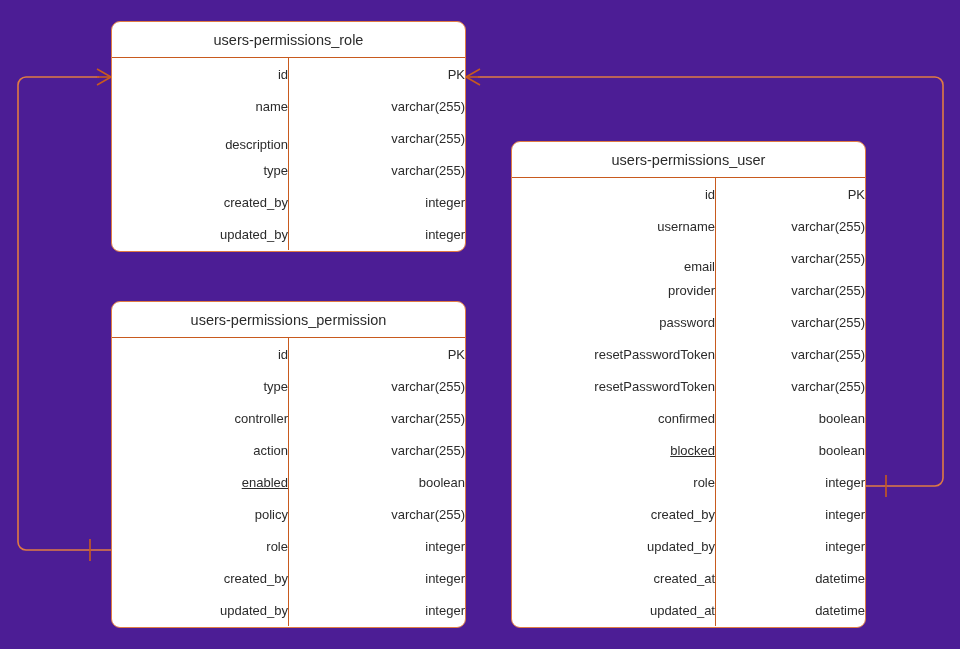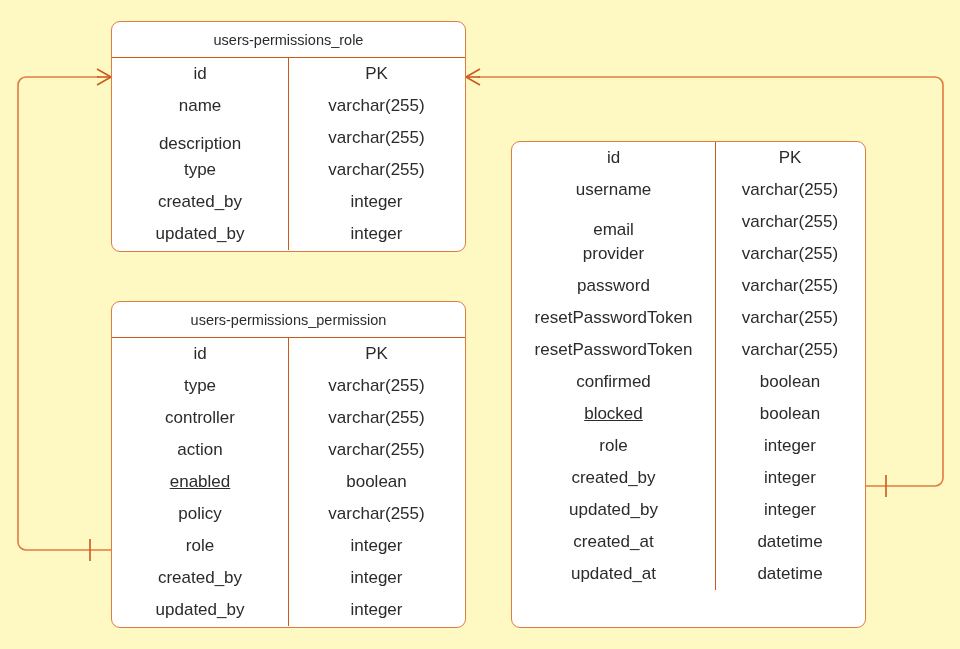--- a/index.html
+++ b/index.html
@@ -4,21 +4,21 @@
 <style>
   html, body {
     margin: 0;
     padding: 0;
     background: #ffffff;
   }
   #canvas {
     position: relative;
     width: 960px;
     height: 649px;
-    background: #fef9c3;
+    background: #4c1d95;
     font-family: "Liberation Sans", sans-serif;
     overflow: hidden;
   }
   #edges {
     position: absolute;
     left: 0;
     top: 0;
     width: 960px;
     height: 649px;
     pointer-events: none;
@@ -50,23 +50,23 @@
     bottom: 0;
     width: 0;
     border-left: 1.4px solid #c85a1e;
   }
   .row {
     display: flex;
     height: 32px;
     align-items: center;
   }
   .cell {
-    font-size: 17px;
+    font-size: 13px;
     color: #2b2b2b;
-    text-align: center;
+    text-align: right;
     white-space: nowrap;
     overflow: hidden;
   }
 </style>
 </head>
 <body>
 
 <div id="canvas">
 
   <svg id="edges" viewBox="0 0 960 649" xmlns="http://www.w3.org/2000/svg">
@@ -166,20 +166,21 @@
         <div class="cell" style="width:177px;">integer</div>
       </div>
       <div class="row">
         <div class="cell" style="width:176px;">updated_by</div>
         <div class="cell" style="width:177px;">integer</div>
       </div>
     </div>
   </div>
 
   <div class="entity" style="left:511px; top:141px; width:355px; height:487px;">
+    <div class="entity-header">users-permissions_user</div>
     <div class="entity-body">
       <div class="col-divider" style="left:203px;"></div>
       <div class="row">
         <div class="cell" style="width:203px;">id</div>
         <div class="cell" style="width:150px;">PK</div>
       </div>
       <div class="row">
         <div class="cell" style="width:203px;">username</div>
         <div class="cell" style="width:150px;">varchar(255)</div>
       </div>

